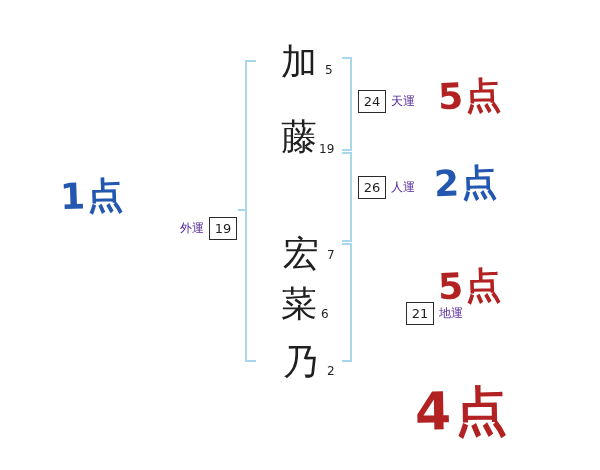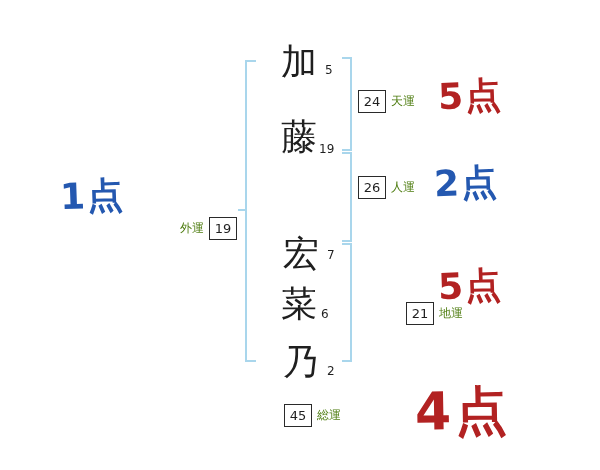--- a/index.html
+++ b/index.html
@@ -20,21 +20,21 @@
   .bracket-left  { border-left:2px solid #a9d6ec; border-top:2px solid #a9d6ec; border-bottom:2px solid #a9d6ec; }
   .bracket-right { border-right:2px solid #a9d6ec; border-top:2px solid #a9d6ec; border-bottom:2px solid #a9d6ec; }
   .connector { position:absolute; background:#a9d6ec; height:2px; }
   
   .unit { position:absolute; display:flex; align-items:center; gap:5px; }
   .box {
     display:inline-block; border:1.5px solid #2a2a2a; color:#1f1f1f;
     font-size:13px; line-height:1; padding:4px 4px; min-width:18px; text-align:center;
     background:#fff;
   }
-  .label { font-size:12px; color:#4d7c0f; white-space:nowrap; }
+  .label { font-size:12px; color:#4c1d95; white-space:nowrap; }
   
   .score {
     position:absolute; font-weight:bold; font-size:36px; line-height:1;
     letter-spacing:2px; white-space:nowrap;
   }
   .score.red  { color:#b22222; }
   .score.blue { color:#2458b0; }
   .score.r-tilt { transform:rotate(-2deg); }
   .score-total { font-size:52px; letter-spacing:4px; transform:rotate(-1deg); }
 </style>
@@ -80,23 +80,19 @@
   <div class="unit" style="left:358px; top:176px;justify-content:space-between;">
     <span class="box">26</span>
     <span class="label">人運</span>
   </div>
 
   <div class="unit" style="left:358px; top:302px;padding-left:48px;">
     <span class="box">21</span>
     <span class="label">地運</span>
   </div>
 
-  <div class="unit" style="left:284px; top:404px;">
-    <span class="box">45</span>
-    <span class="label">総運</span>
-  </div>
 
   <div class="score red r-tilt" style="left:438px; top:78px;">5点</div>
   <div class="score blue r-tilt" style="left:434px; top:165px;">2点</div>
   <div class="score red r-tilt" style="left:438px; top:268px;">5点</div>
   <div class="score red score-total" style="left:415px; top:385px;">4点</div>
 
 </div>
 
 </body></html>

